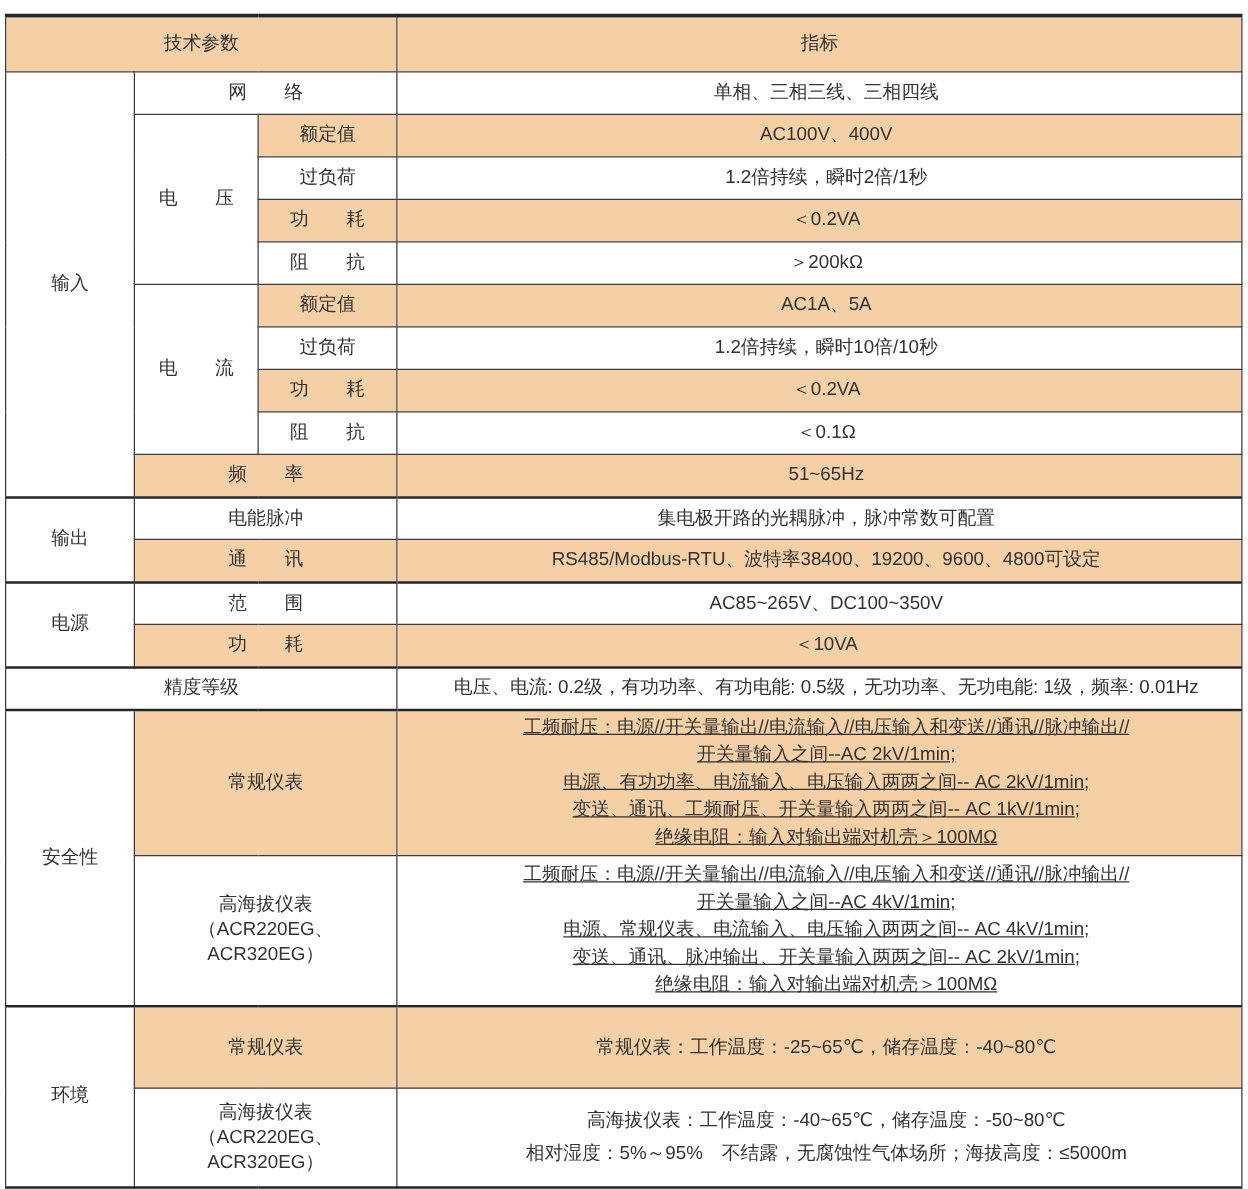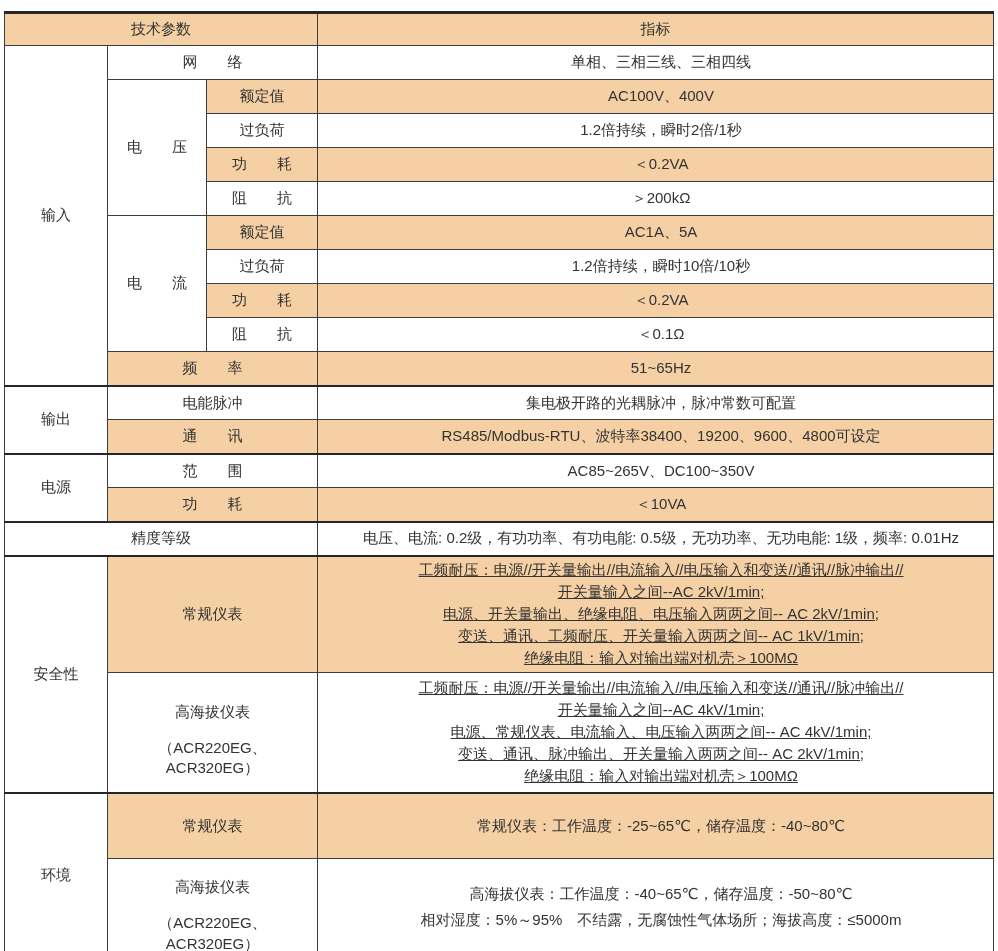--- a/index.html
+++ b/index.html
@@ -27,32 +27,32 @@
   }
   td{
     border:1px solid var(--border-thin);
     font-size:15px;
     line-height:1.35;
     vertical-align:middle;
     padding:2px 6px;
     overflow:hidden;
   }
   tr{height:34px;}
-  tr.hdr{height:33px;}
+  tr.hdr{height:45px;}
   tr.h117{height:117px;}
   tr.h120{height:120px;}
   tr.h66{height:66px;}
   tr.h80{height:80px;}
   td.c{text-align:center;}
   td.val{text-align:center;padding-left:17px;}
   td.orange{background:var(--orange);}
   tr.sec>td{border-top:2.5px solid var(--border-thick);}
   .lines div{line-height:22px;text-decoration:underline;}
   .lines2 div{line-height:26px;}
-  .sub{display:block;margin-top:16px;}
+  .sub{display:block;}
 </style>
 </head>
 <body>
 
 <div class="wrap">
 <table class="spec">
   <colgroup>
     <col style="width:103px">
         <col style="width:99px">
         <col style="width:111px">
@@ -133,21 +133,21 @@
     <td colspan="3" class="c">精度等级</td>
     <td class="val">电压、电流: 0.2级，有功功率、有功电能: 0.5级，无功功率、无功电能: 1级，频率: 0.01Hz</td>
   </tr>
 
   <tr class="sec h117">
     <td rowspan="2" class="c">安全性</td>
     <td colspan="2" class="c orange">常规仪表</td>
     <td class="val orange lines">
       <div>工频耐压：电源//开关量输出//电流输入//电压输入和变送//通讯//脉冲输出//</div>
       <div>开关量输入之间--AC 2kV/1min;</div>
-      <div>电源、开关量输出、绝缘电阻、电压输入两两之间-- AC 2kV/1min;</div>
+      <div>电源、有功功率、电流输入、电压输入两两之间-- AC 2kV/1min;</div>
       <div>变送、通讯、工频耐压、开关量输入两两之间-- AC 1kV/1min;</div>
       <div>绝缘电阻：输入对输出端对机壳＞100MΩ</div>
     </td>
   </tr>
   <tr class="h120">
     <td colspan="2" class="c">
       <span class="sub">高海拔仪表</span>
       <span class="sub">（ACR220EG、ACR320EG）</span>
     </td>
     <td class="val lines">

